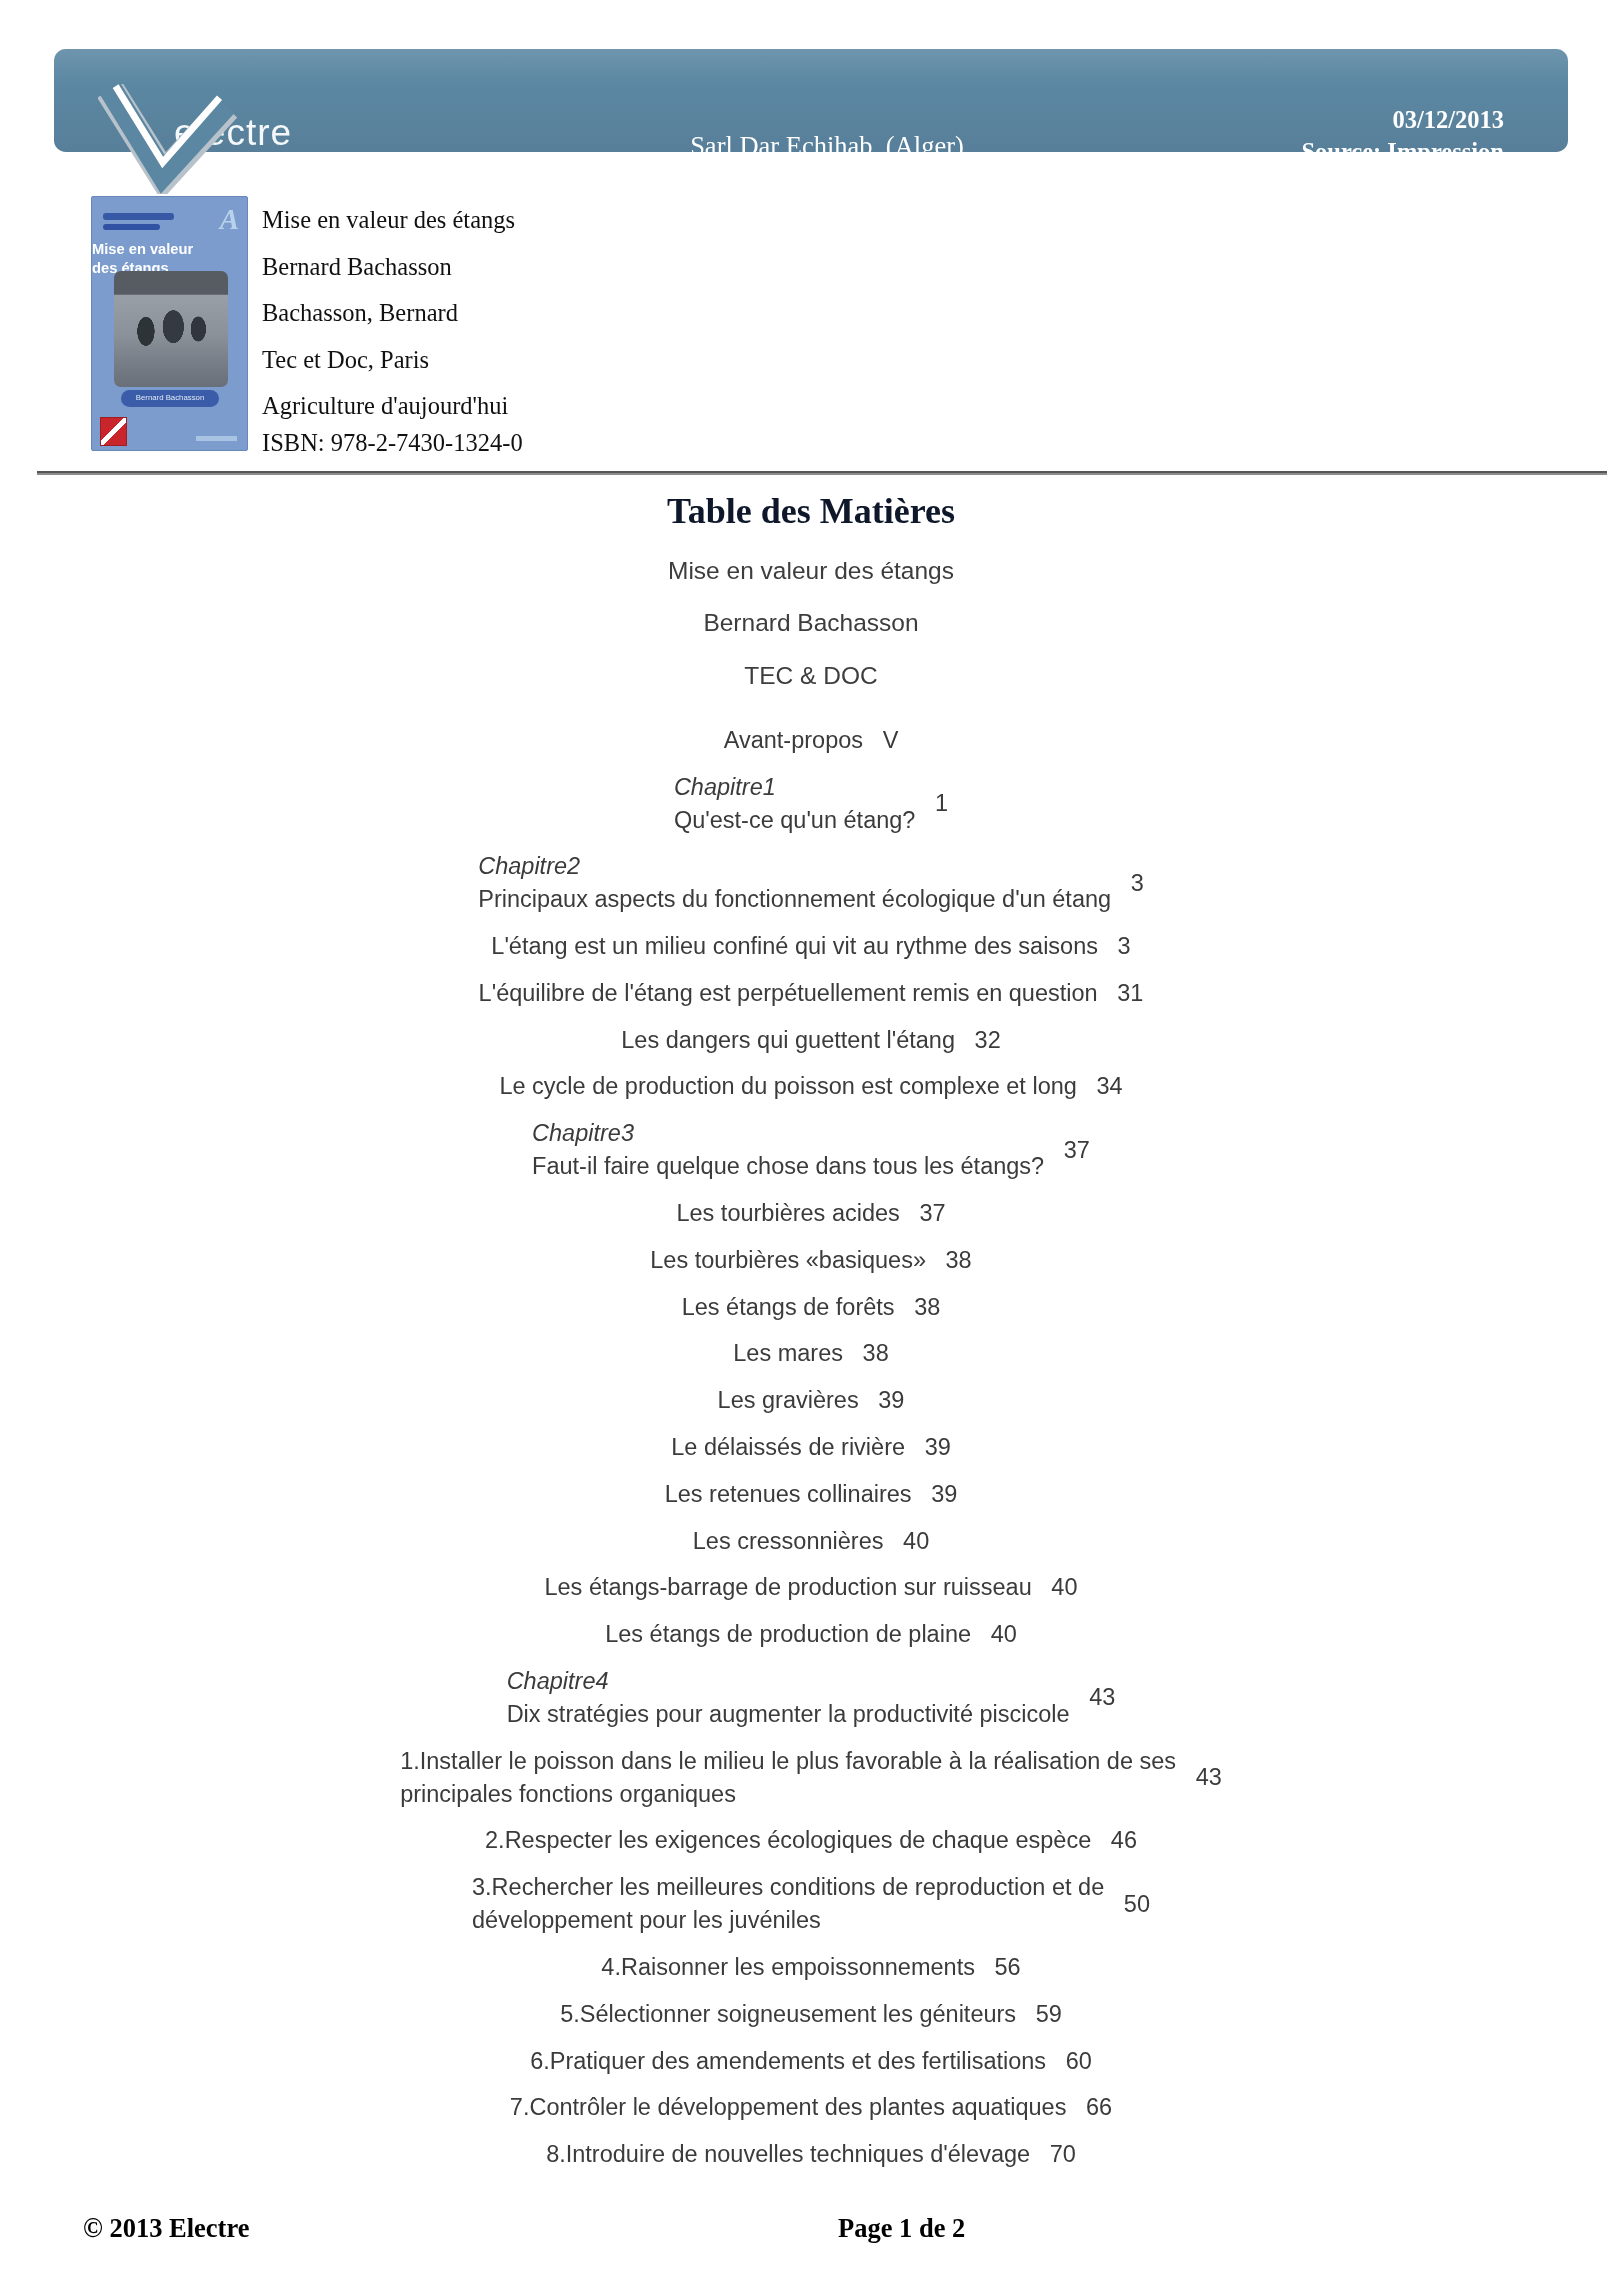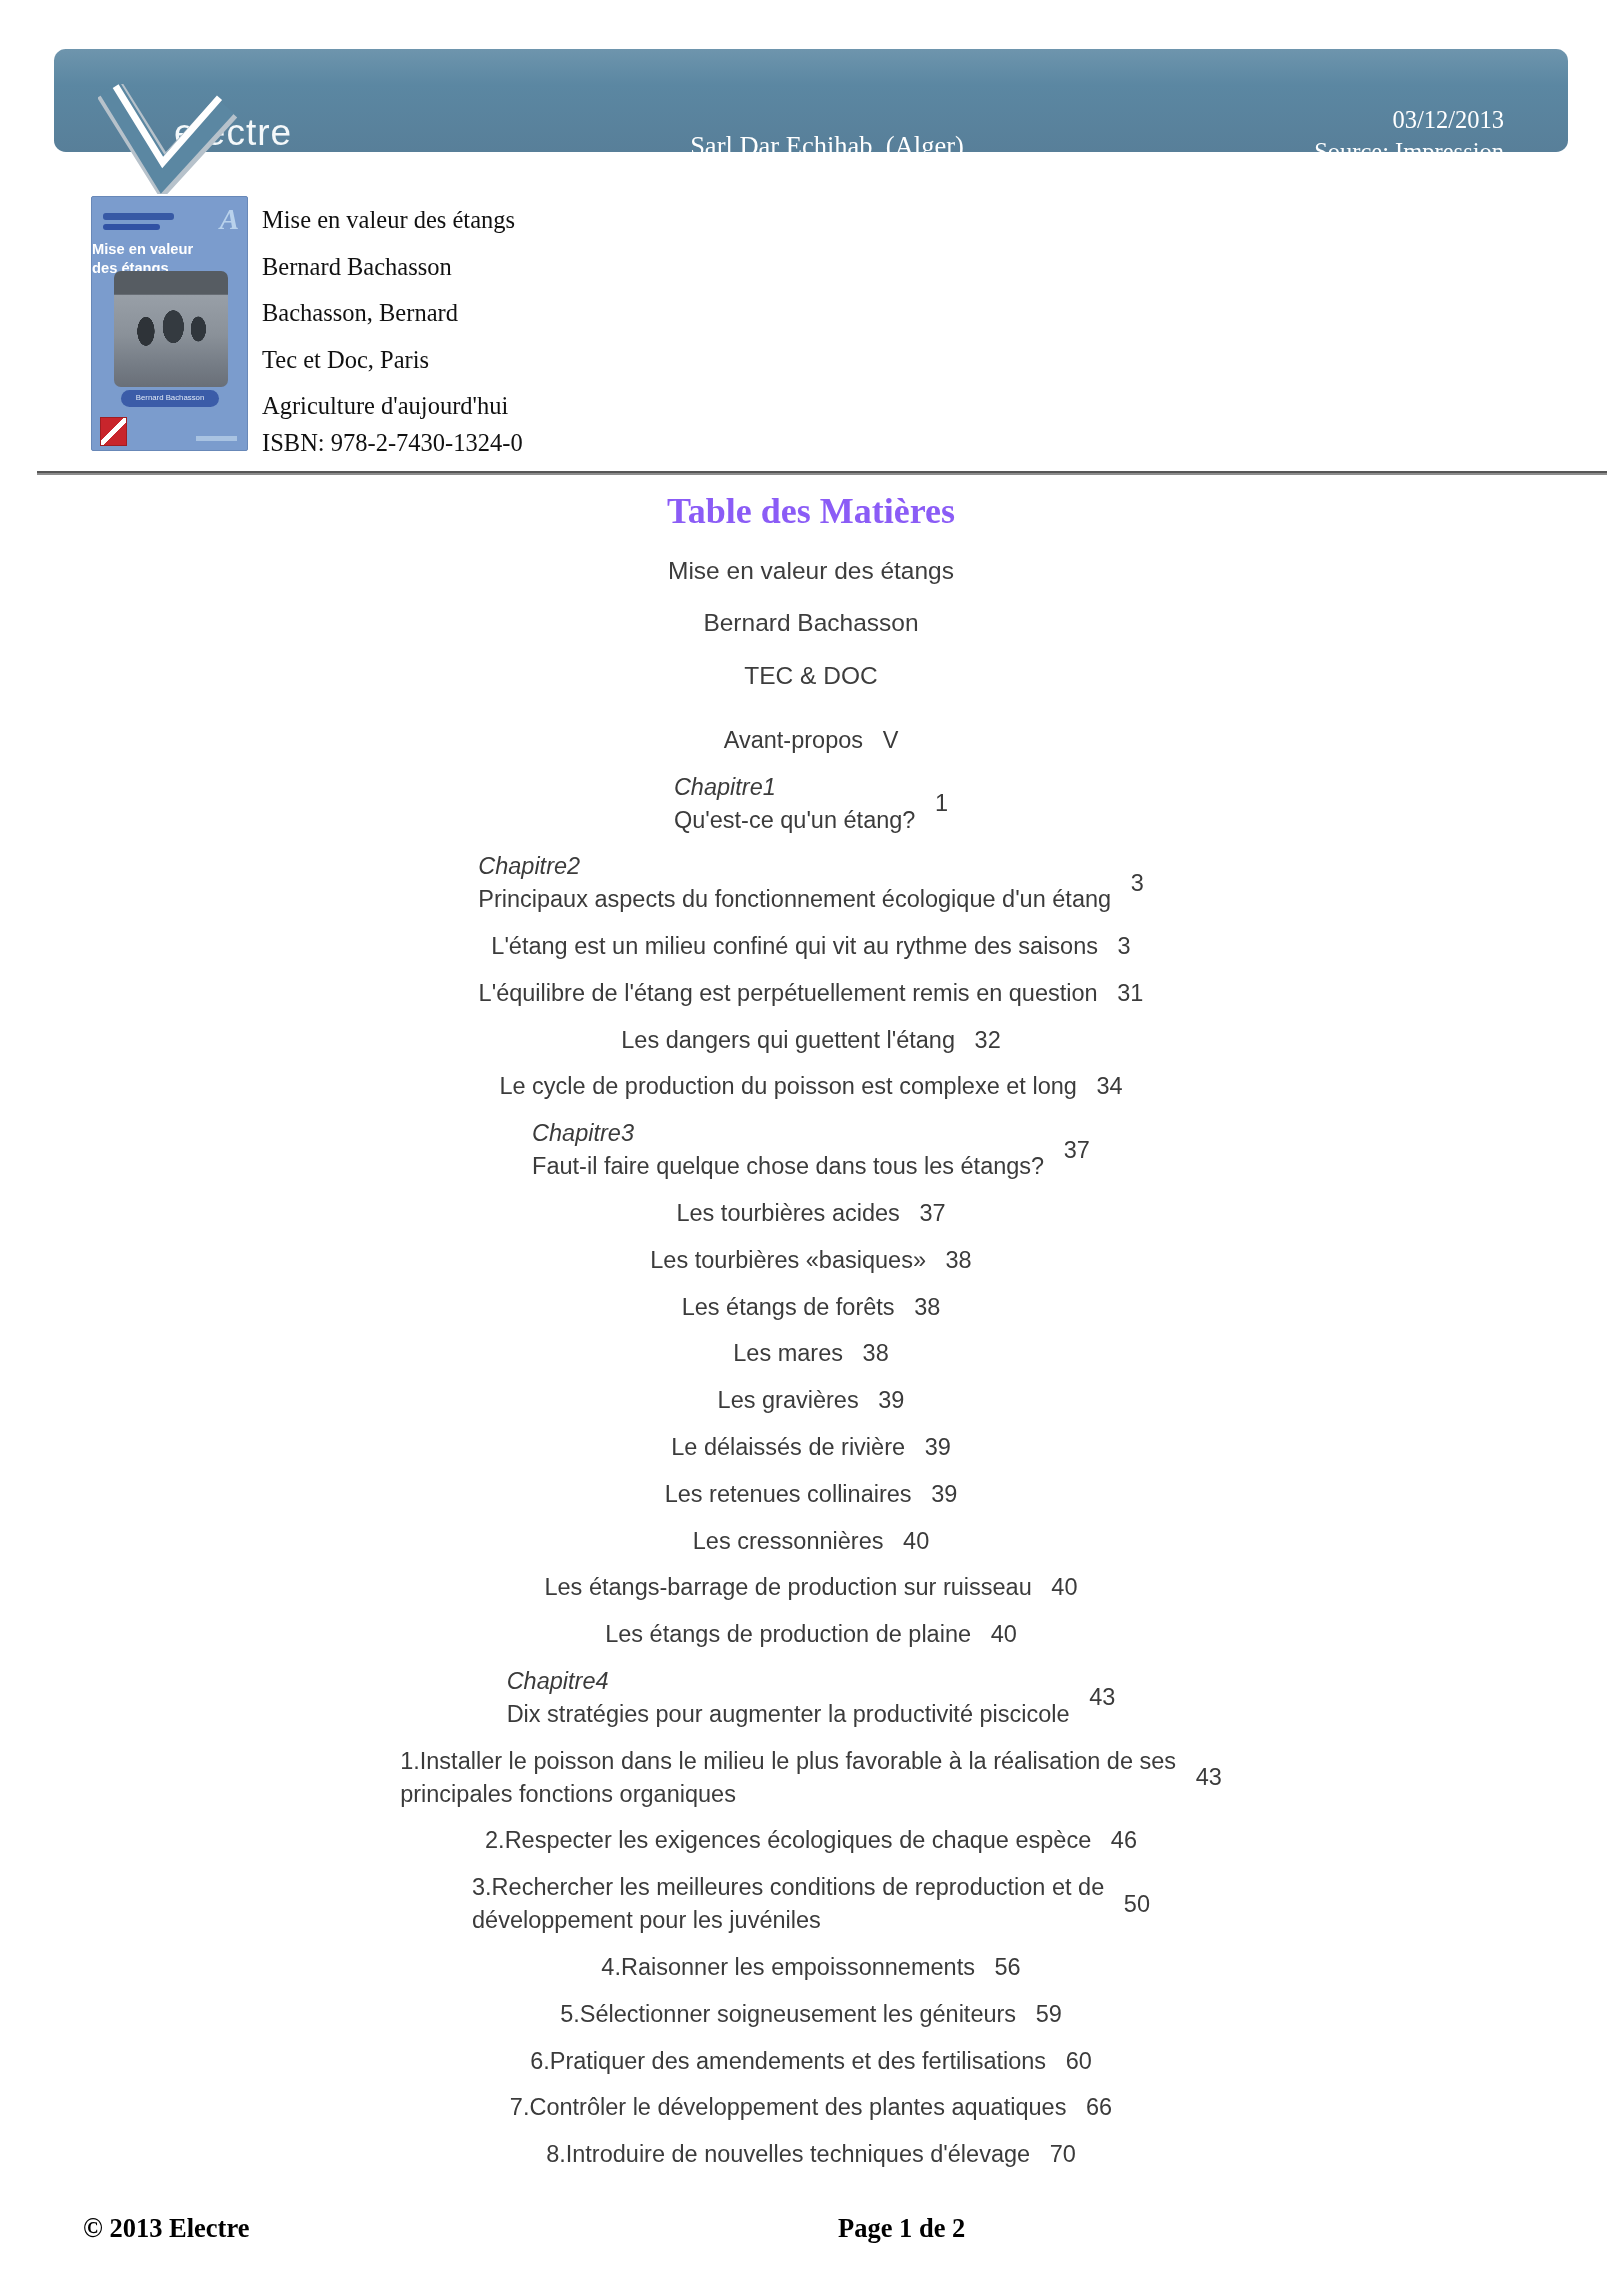--- a/index.html
+++ b/index.html
@@ -21,21 +21,21 @@
     font-size:37px; font-weight:400; color:#f4f8fa; letter-spacing:1px;
   }
   .header-center {
     position:absolute; left:16px; top:82px; width:100%;
     text-align:center; color:#ffffff; white-space:pre;
     font-family:"Liberation Serif", serif; font-size:26.5px;
   }
   .header-right {
     position:absolute; right:64px; top:55px; text-align:right;
     color:#ffffff; font-family:"Liberation Serif", serif;
-    font-size:24.5px; line-height:32px;
+    font-size:24.5px; line-height:32px;font-weight:bold;
   }
   .chevron { position:absolute; left:98px; top:84px; }
 
   
   .book-cover {
     position:absolute; left:91px; top:196px; width:157px; height:255px;
     background:#7b9ccd; border:1px solid #6888b8; border-radius:2px;
   }
   .cover-ribbon1 { position:absolute; left:10.8px; top:15.7px; width:71px; height:6.9px; background:#2b4d9e; border-radius:2.9px; opacity:.85; }
   .cover-ribbon2 { position:absolute; left:10.8px; top:26.5px; width:57px; height:6.9px; background:#24459c; border-radius:2.9px; opacity:.85; }
@@ -74,21 +74,21 @@
   
   .rule {
     position:absolute; left:37px; top:471px; width:1570px; height:3.9px;
     border-top:2px solid #565656; border-bottom:2px solid #8c8c8c; background:#f2f2f2;
   }
 
   
   .toc-wrap { position:absolute; left:54px; top:490px; width:1514px; }
   .toc-title {
     text-align:center; font-family:"Liberation Serif", serif;
-    font-size:36px; font-weight:bold; color:#8b5cf6;
+    font-size:36px; font-weight:bold; color:#0f172a;
   }
   .toc-sub { text-align:center; font-size:24.5px; color:#3d3d3d; margin-top:24.5px; }
   .toc-list { margin-top:27.4px; }
   .toc-row { display:flex; justify-content:center; align-items:center; padding:6.9px 0; }
   .toc-text { max-width:1176px; color:#3b3b3b; font-size:23.5px; line-height:33px; }
   .toc-chapter { font-style:italic; }
   .toc-page { color:#3b3b3b; font-size:23.5px; text-align:right; padding-left:19.6px; }
 
   
   .footer-copy {

